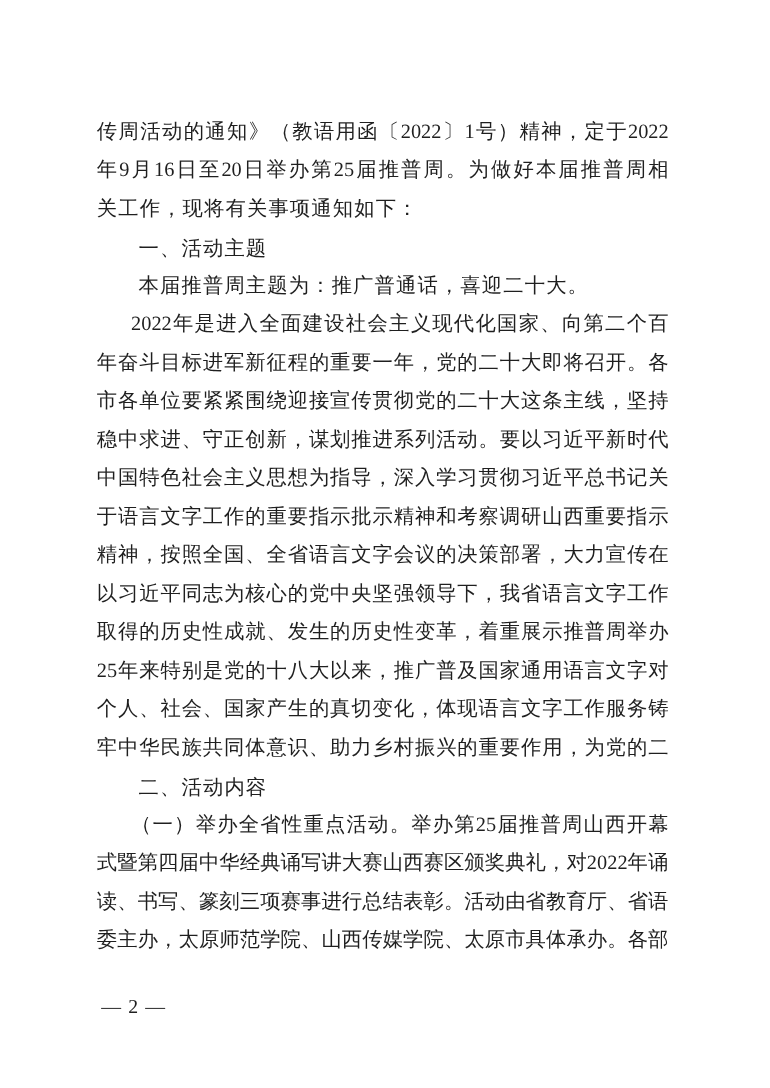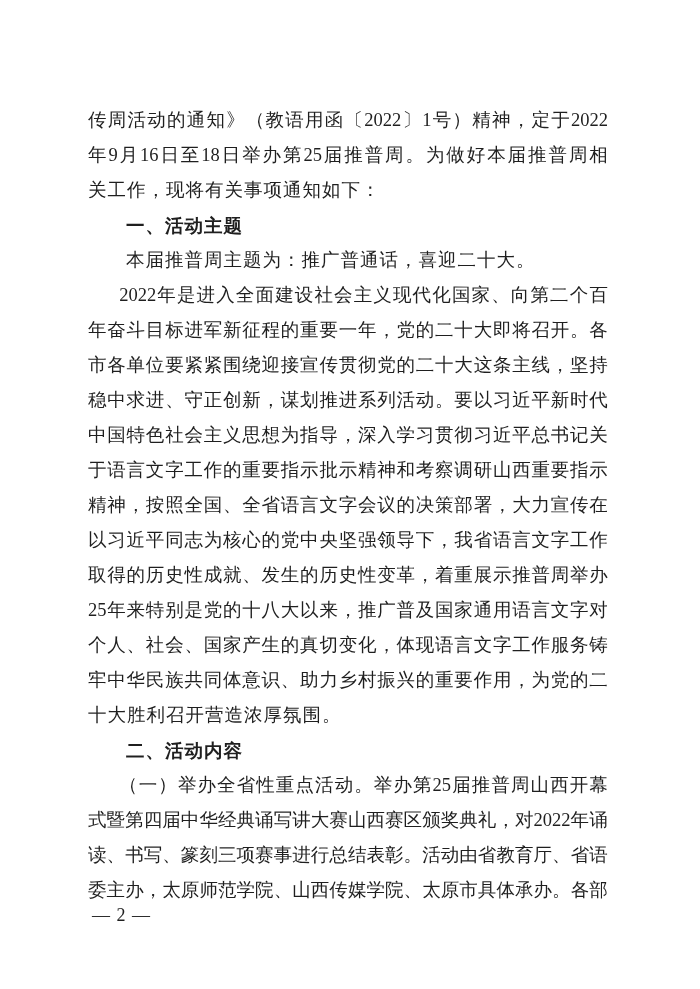--- a/index.html
+++ b/index.html
@@ -32,21 +32,21 @@
     justify-content: space-between;
     align-items: baseline;
     letter-spacing: 0;
     white-space: normal;
     overflow: hidden;
   }
   .line.indent { padding-left: 38px; }
   .line.justify.indent { padding-left: 0; }
   .line.justify.indent::before { content: ""; width: 30px; flex: 0 0 auto; }
   .heading {
-    font-weight: 700;
+    font-weight: 400;
     font-family: "Liberation Sans", "DejaVu Sans", sans-serif;
   }
   .bold { font-weight: 400; }
   .page-number {
     position: absolute;
     left: 92px;
     top: 900px;
     height: 30px;
     line-height: 30px;
     font-size: 18px;
@@ -86,21 +86,21 @@
         <span>于</span>
         <span>2022</span>
       </div>
     <div class="line justify">
         <span>年</span>
         <span>9</span>
         <span>月</span>
         <span>16</span>
         <span>日</span>
         <span>至</span>
-        <span>18</span>
+        <span>20</span>
         <span>日</span>
         <span>举</span>
         <span>办</span>
         <span>第</span>
         <span>25</span>
         <span>届</span>
         <span>推</span>
         <span>普</span>
         <span>周</span>
         <span>。</span>
@@ -455,21 +455,20 @@
         <span>重</span>
         <span>要</span>
         <span>作</span>
         <span>用</span>
         <span>，</span>
         <span>为</span>
         <span>党</span>
         <span>的</span>
         <span>二</span>
       </div>
-    <div class="line">十大胜利召开营造浓厚氛围。</div>
     <div class="line heading indent">二、活动内容</div>
     <div class="line justify indent">
         <span class="bold">（</span>
         <span class="bold">一</span>
         <span class="bold">）</span>
         <span class="bold">举</span>
         <span class="bold">办</span>
         <span class="bold">全</span>
         <span class="bold">省</span>
         <span class="bold">性</span>

